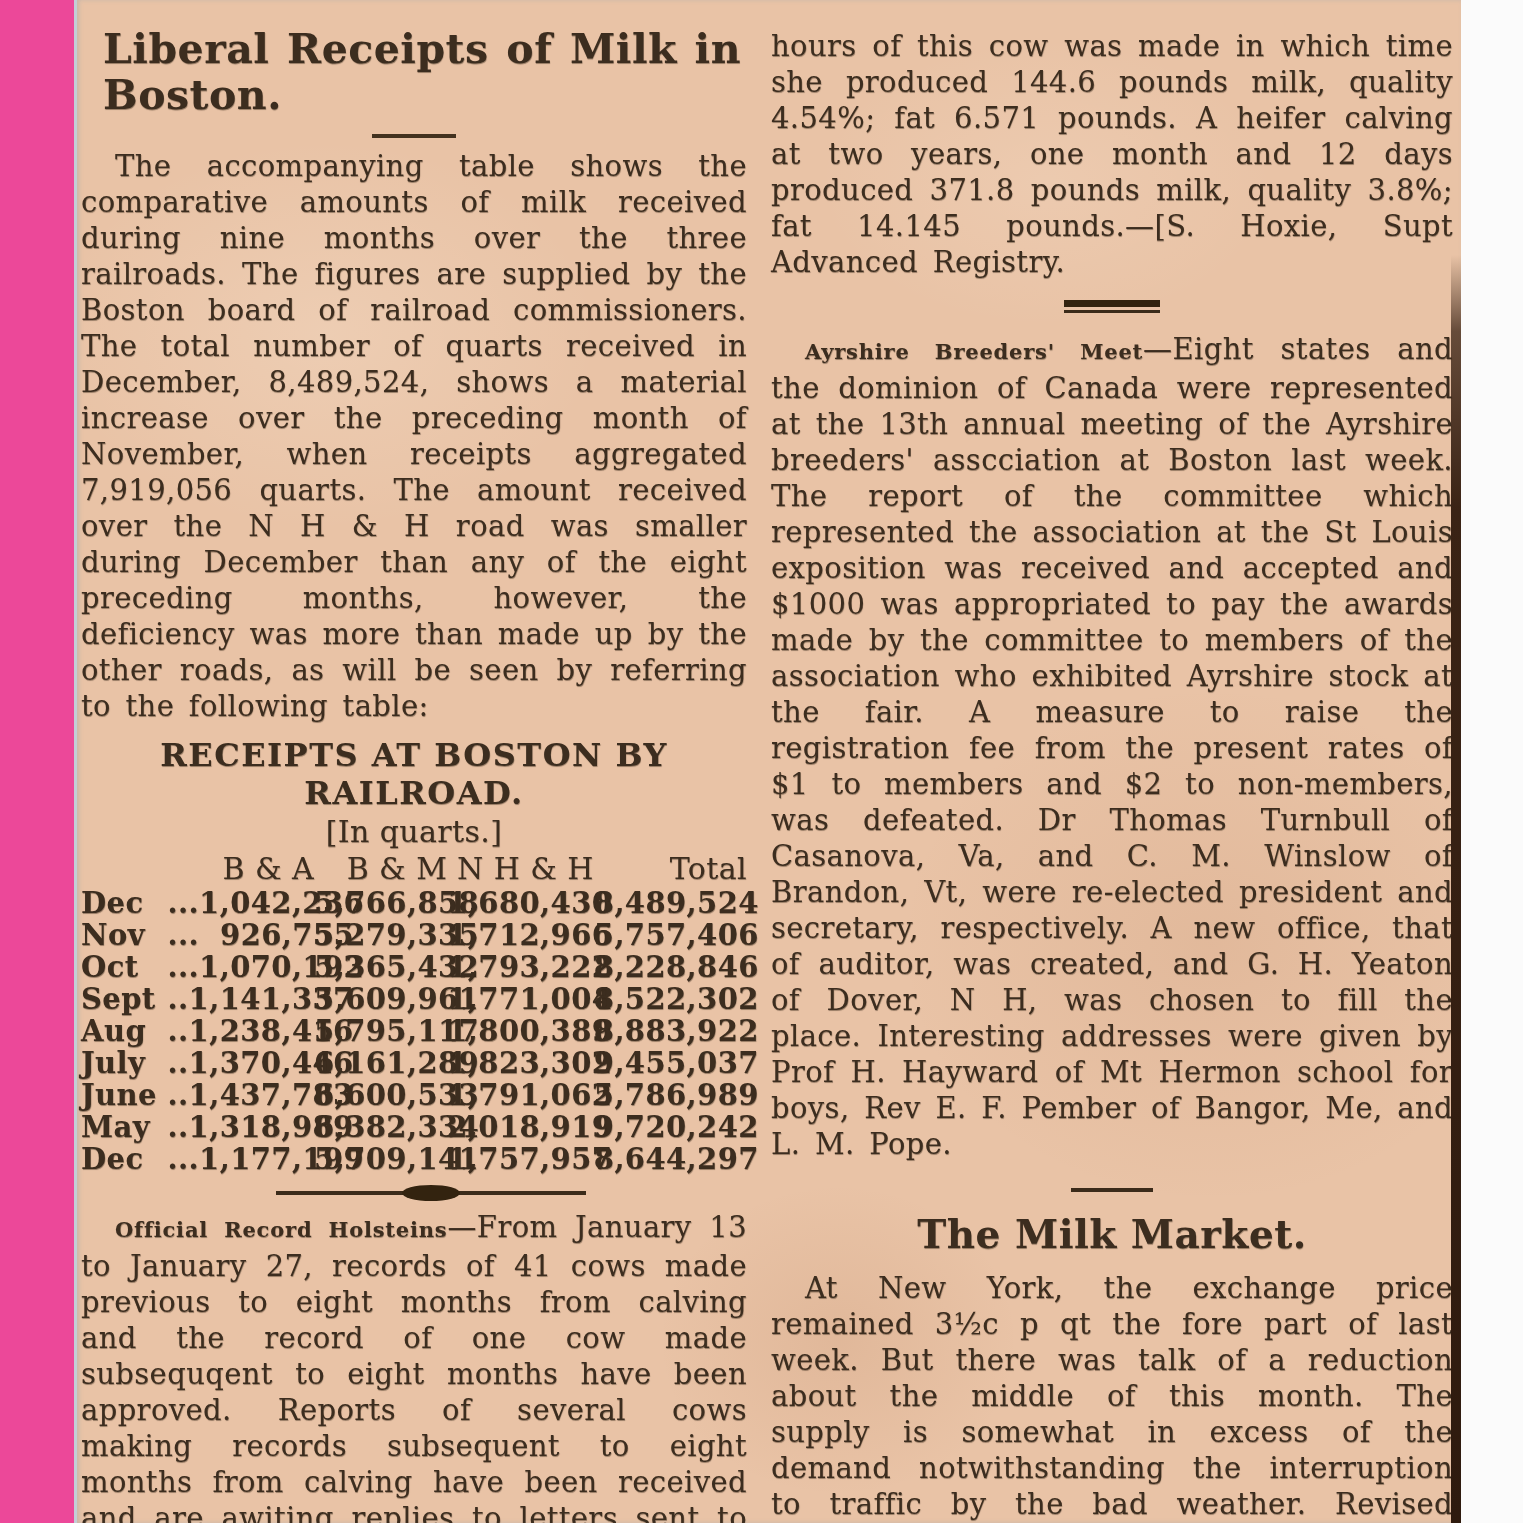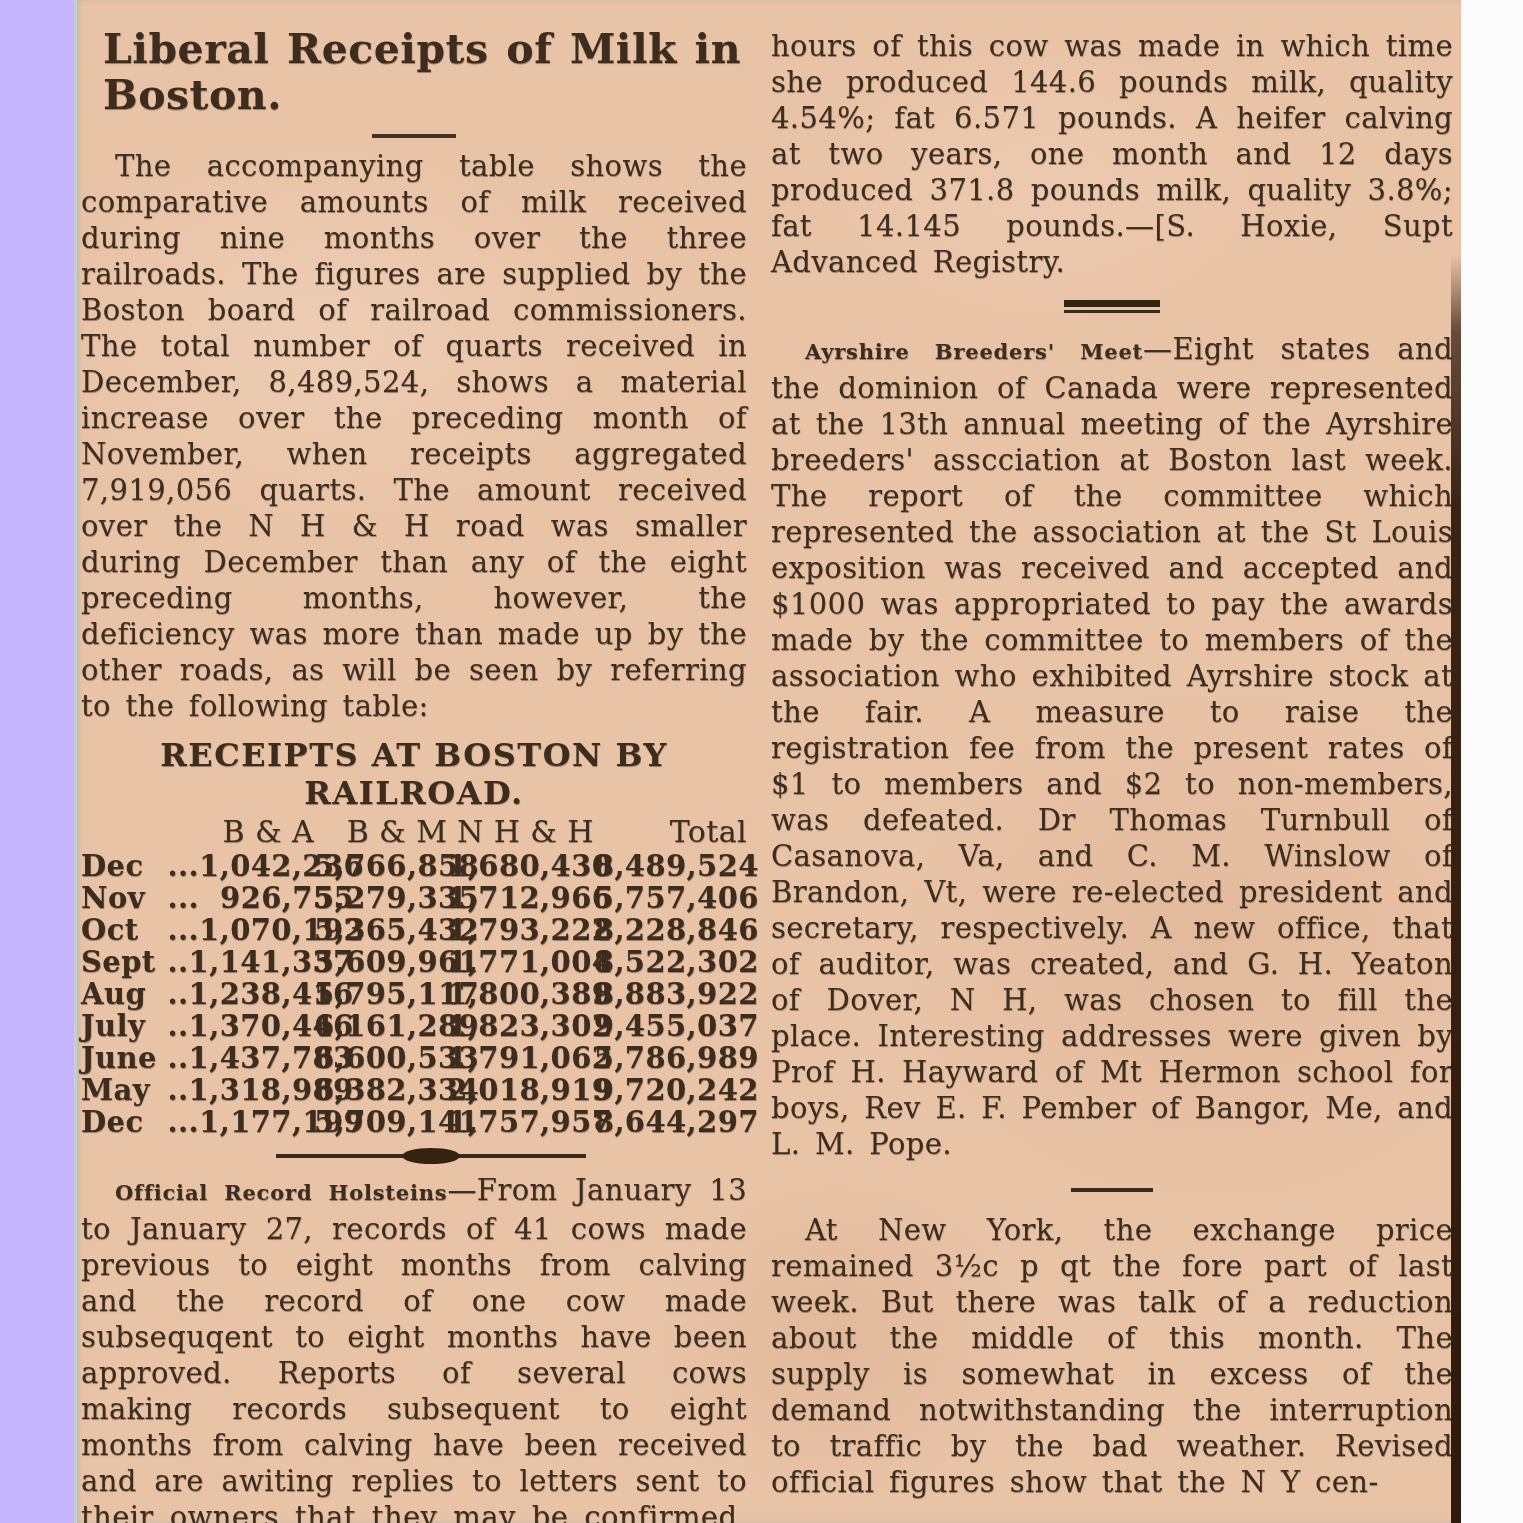--- a/index.html
+++ b/index.html
@@ -1,21 +1,21 @@
 <!DOCTYPE html>
 <html><head>
 <meta charset="utf-8">
 <style>
   html,body{margin:0;padding:0;}
   body{
     width:1523px;height:1523px;overflow:hidden;
     background:#fbfbfb;
     font-family:"DejaVu Serif","Liberation Serif",serif;
   }
-  .stage{position:relative;width:1414px;height:1523px;background:#c4b5fd;}
+  .stage{position:relative;width:1414px;height:1523px;background:#ec4899;}
   .paper{
     position:absolute;left:74px;top:0;width:1384px;height:1523px;
     overflow:hidden;
     background-color:#e9c3a6;
     background-image:
       radial-gradient(ellipse 420px 300px at 18% 22%, rgba(255,245,230,0.20), transparent 65%),
       radial-gradient(ellipse 520px 430px at 82% 62%, rgba(160,95,55,0.10), transparent 60%),
       radial-gradient(ellipse 300px 260px at 55% 88%, rgba(150,85,45,0.10), transparent 60%),
       radial-gradient(ellipse 380px 240px at 70% 12%, rgba(255,240,224,0.16), transparent 60%);
     border-left:3px solid #c3ced6;
@@ -86,20 +86,21 @@
 <div class="stage">
   <div class="paper ink">
 
     <div class="col left">
       <h1 class="headline">Liberal Receipts of Milk in Boston.</h1>
       <div class="head-rule"></div>
 
       <p class="body indent">The accompanying table shows the comparative amounts of milk received during nine months over the three railroads. The figures are supplied by the Boston board of railroad commissioners. The total number of quarts received in December, 8,489,524, shows a material increase over the preceding month of November, when receipts aggregated 7,919,056 quarts. The amount received over the N H &amp; H road was smaller during December than any of the eight preceding months, however, the deficiency was more than made up by the other roads, as will be seen by referring to the following table:</p>
 
       <div class="tbl-caption">RECEIPTS AT BOSTON BY RAILROAD.</div>
+      <div class="tbl-sub">[In quarts.]</div>
 
       <table class="receipts">
         <thead id="tbl-head">
             <tr>
               <th></th>
               <th>B &amp; A</th>
               <th>B &amp; M</th>
               <th>N H &amp; H</th>
               <th>Total</th>
             </tr>
@@ -184,19 +185,20 @@
 
       <div class="dinkus">
         <div class="bar"></div>
         <div class="thin"></div>
       </div>
 
       <p class="body runin indent"><b>Ayrshire Breeders' Meet</b><span>—Eight states and the dominion of Canada were represented at the 13th annual meeting of the Ayrshire breeders' asscciation at Boston last week. The report of the committee which represented the association at the St Louis exposition was received and accepted and $1000 was appropriated to pay the awards made by the committee to members of the association who exhibited Ayrshire stock at the fair. A measure to raise the registration fee from the present rates of $1 to members and $2 to non-members, was defeated. Dr Thomas Turnbull of Casanova, Va, and C. M. Winslow of Brandon, Vt, were re-elected president and secretary, respectively. A new office, that of auditor, was created, and G. H. Yeaton of Dover, N H, was chosen to fill the place. Interesting addresses were given by Prof H. Hayward of Mt Hermon school for boys, Rev E. F. Pember of Bangor, Me, and L. M. Pope.</span></p>
 
       <div class="thin-rule"></div>
 
+      <h2 class="subhead">The Milk Market.</h2>
 
       <p class="body indent">At New York, the exchange price remained 3½c p qt the fore part of last week. But there was talk of a reduction about the middle of this month. The supply is somewhat in excess of the demand notwithstanding the interruption to traffic by the bad weather. Revised official figures show that the N Y cen-</p>
     </div>
 
     <div class="edge-right"></div>
   </div>
 </div>
 
 </body></html>

